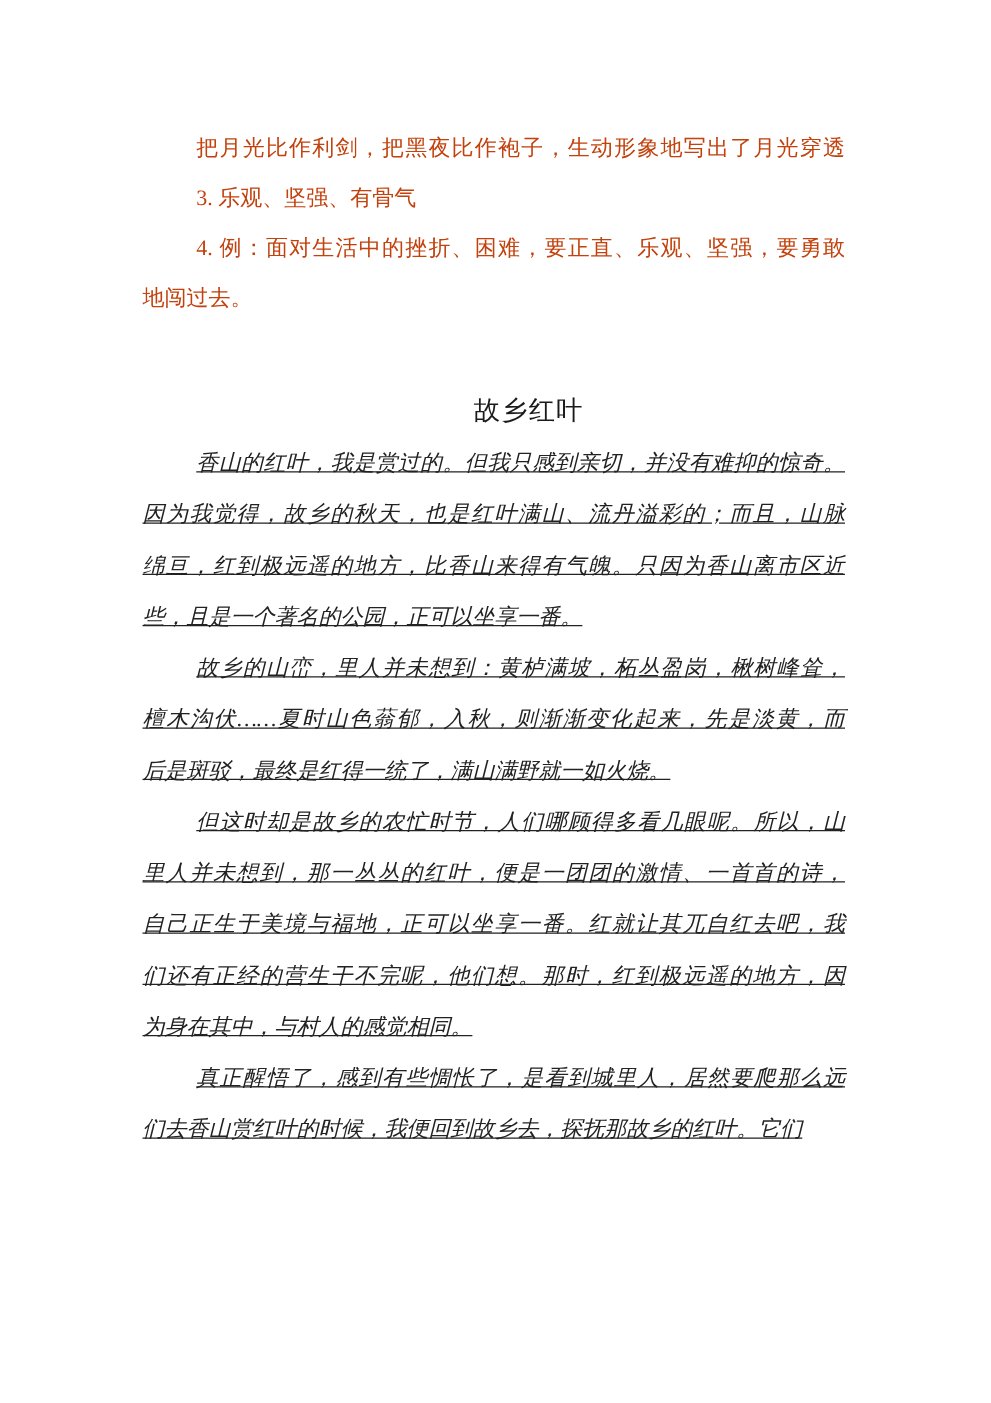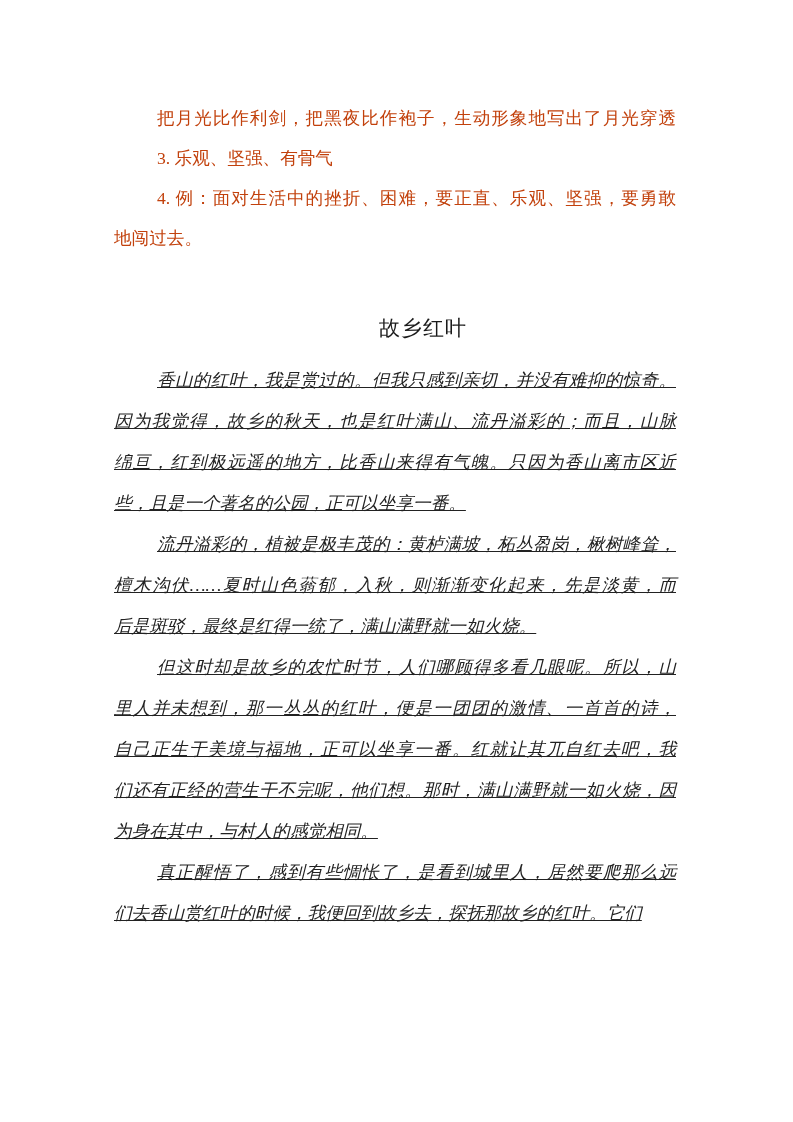--- a/index.html
+++ b/index.html
@@ -23,21 +23,21 @@
   }
   
   .answers {
     font-family: "Liberation Serif", serif;
     font-size: 17.6px;
     line-height: 40px;
     color: #c2410c;
   }
   
   .essay-title {
-    margin: 12px;
+    margin: 2px;
     margin-top: 50px;
     line-height: 40px;
     font-family: "Liberation Serif", serif;
     font-size: 21px;
     font-weight: normal;
     letter-spacing: 1px;
     text-align: center;
     transform: translateX(28px);
     color: #1a1a1a;
   }
@@ -77,26 +77,26 @@
         <div class="line last">地闯过去。</div>
       </div>
 
     <h1 class="essay-title">故乡红叶</h1>
 
     <div class="essay-body">
         <div class="line indent">香山的红叶，我是赏过的。但我只感到亲切，并没有难抑的惊奇。</div>
         <div class="line">因为我觉得，故乡的秋天，也是红叶满山、流丹溢彩的；而且，山脉</div>
         <div class="line">绵亘，红到极远遥的地方，比香山来得有气魄。只因为香山离市区近</div>
         <div class="line last">些，且是一个著名的公园，正可以坐享一番。</div>
-        <div class="line indent">流丹溢彩的，植被是极丰茂的：黄栌满坡，柘丛盈岗，楸树峰耸，</div>
+        <div class="line indent">故乡的山峦，里人并未想到：黄栌满坡，柘丛盈岗，楸树峰耸，</div>
         <div class="line">檀木沟伏……夏时山色蓊郁，入秋，则渐渐变化起来，先是淡黄，而</div>
         <div class="line last">后是斑驳，最终是红得一统了，满山满野就一如火烧。</div>
         <div class="line indent">但这时却是故乡的农忙时节，人们哪顾得多看几眼呢。所以，山</div>
         <div class="line">里人并未想到，那一丛丛的红叶，便是一团团的激情、一首首的诗，</div>
         <div class="line">自己正生于美境与福地，正可以坐享一番。红就让其兀自红去吧，我</div>
-        <div class="line">们还有正经的营生干不完呢，他们想。那时，满山满野就一如火烧，因</div>
+        <div class="line">们还有正经的营生干不完呢，他们想。那时，红到极远遥的地方，因</div>
         <div class="line last">为身在其中，与村人的感觉相同。</div>
         <div class="line indent">真正醒悟了，感到有些惆怅了，是看到城里人，居然要爬那么远</div>
         <div class="line last">们去香山赏红叶的时候，我便回到故乡去，探抚那故乡的红叶。它们</div>
       </div>
 
   </div>
 </div>
 
 </body></html>

